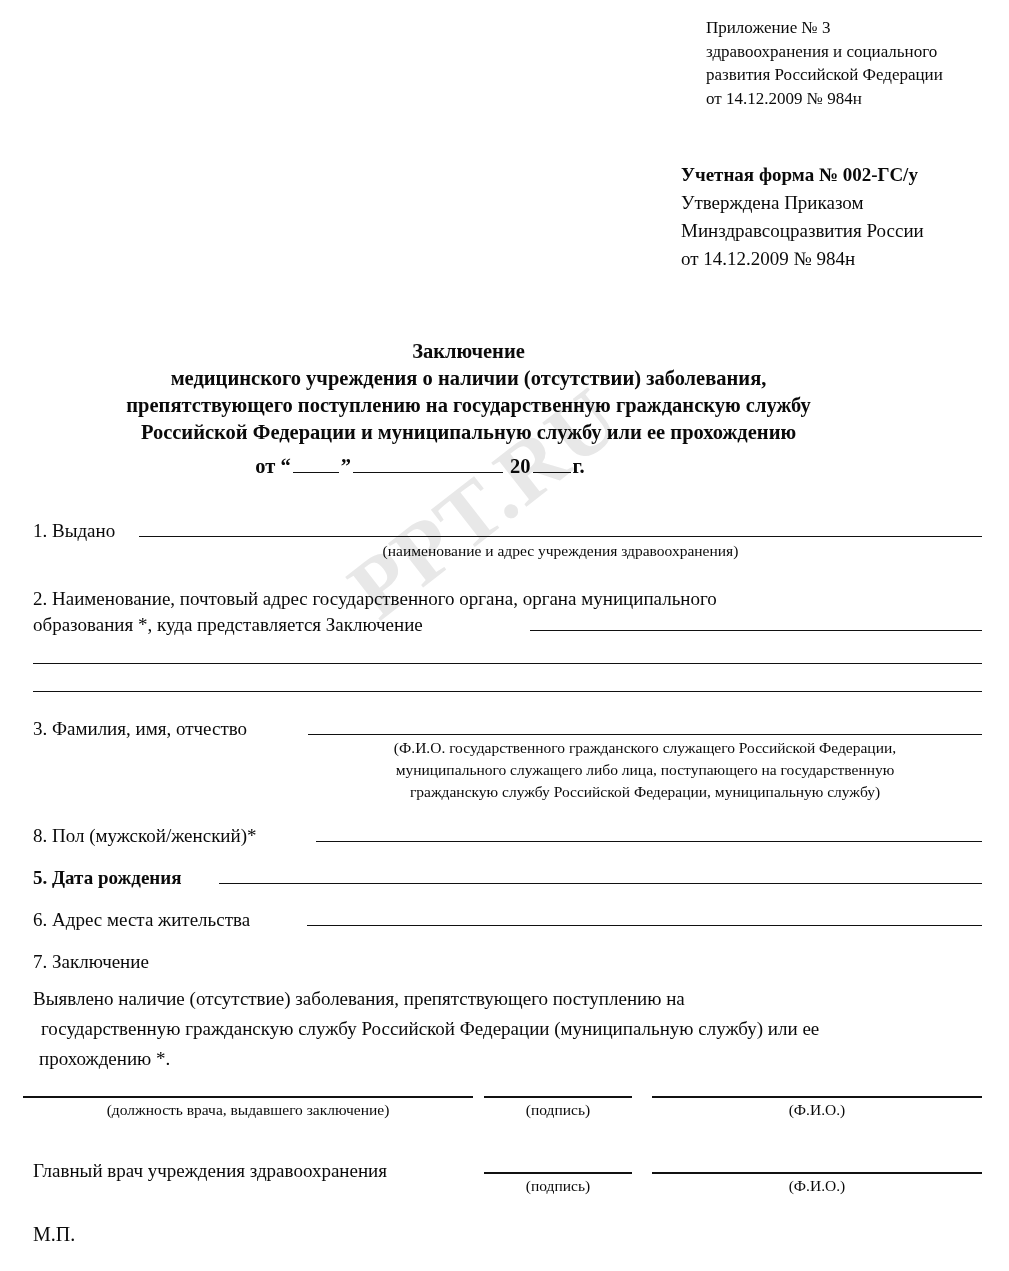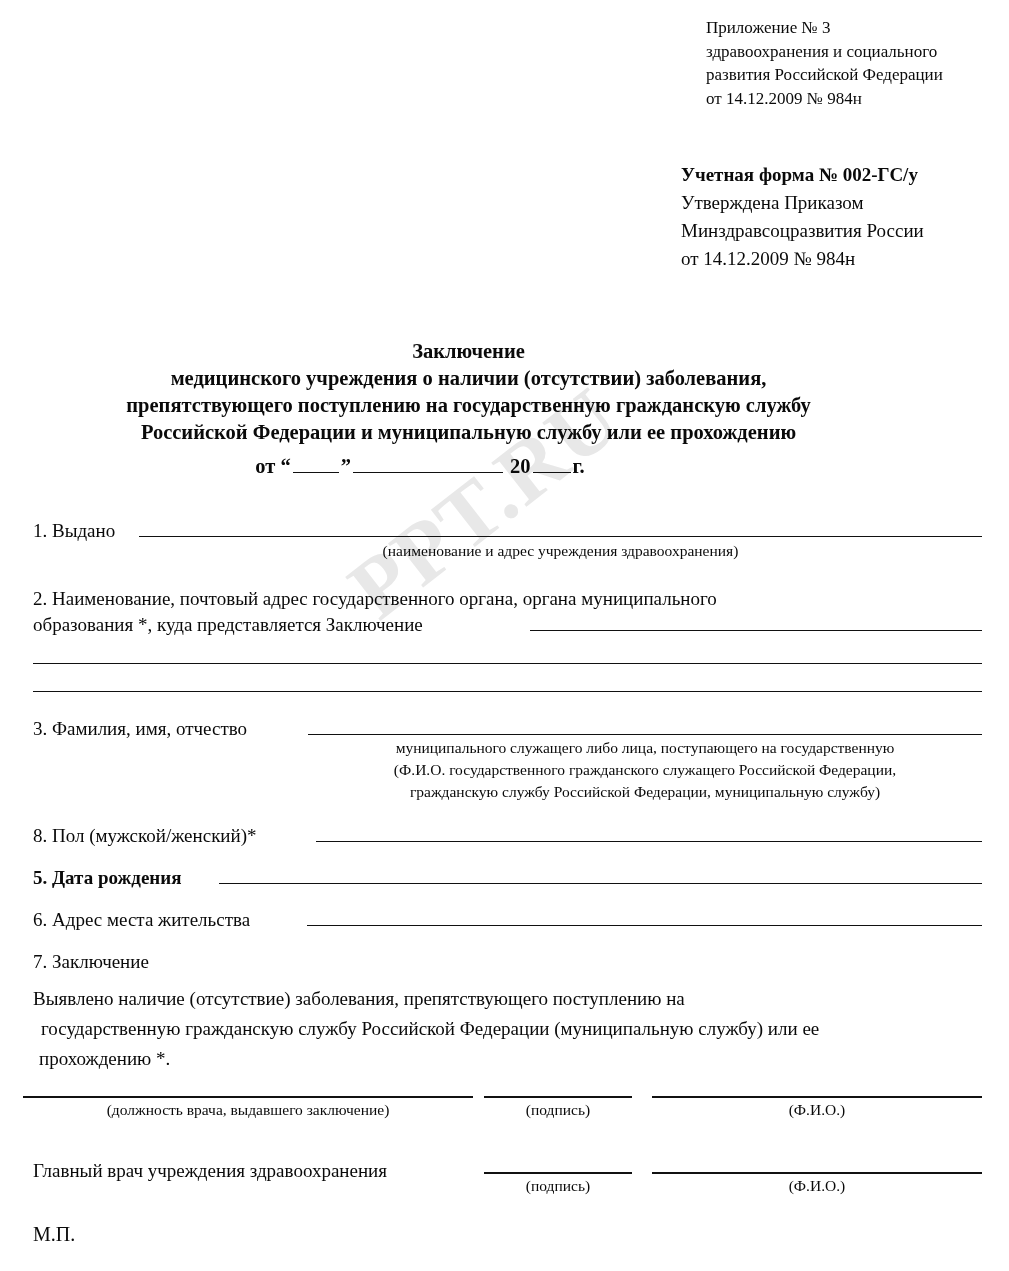--- a/index.html
+++ b/index.html
@@ -166,22 +166,22 @@
 
   <div class="row" style="left:33px; top:578px; width:950px;">2. Наименование,  почтовый  адрес  государственного  органа,  органа  муниципального</div>
   <div class="row" style="left:33px; top:604px;">образования *, куда представляется Заключение</div>
   <div class="rule" style="left:530px; top:630px; width:452px;"></div>
   <div class="rule" style="left:33px; top:663px; width:949px;"></div>
   <div class="rule" style="left:33px; top:691px; width:949px;"></div>
 
   <div class="row" style="left:33px; top:708px;">3. Фамилия, имя, отчество</div>
   <div class="rule" style="left:308px; top:734px; width:674px;"></div>
   <div class="caption" style="left:308px; top:737px; width:674px;">
+    <div>(Ф.И.О. государственного гражданского служащего Российской Федерации,</div>
     <div>муниципального служащего либо лица, поступающего на государственную</div>
-    <div>(Ф.И.О. государственного гражданского служащего Российской Федерации,</div>
     <div>гражданскую службу Российской Федерации, муниципальную службу)</div>
   </div>
 
   <div class="row" style="left:33px; top:815px;">8. Пол (мужской/женский)*</div>
   <div class="rule" style="left:316px; top:841px; width:666px;"></div>
 
   <div class="row" style="left:33px; top:857px;font-weight:bold;">5. Дата рождения</div>
   <div class="rule" style="left:219px; top:883px; width:763px;"></div>
 
   <div class="row" style="left:33px; top:899px;">6. Адрес места жительства</div>

